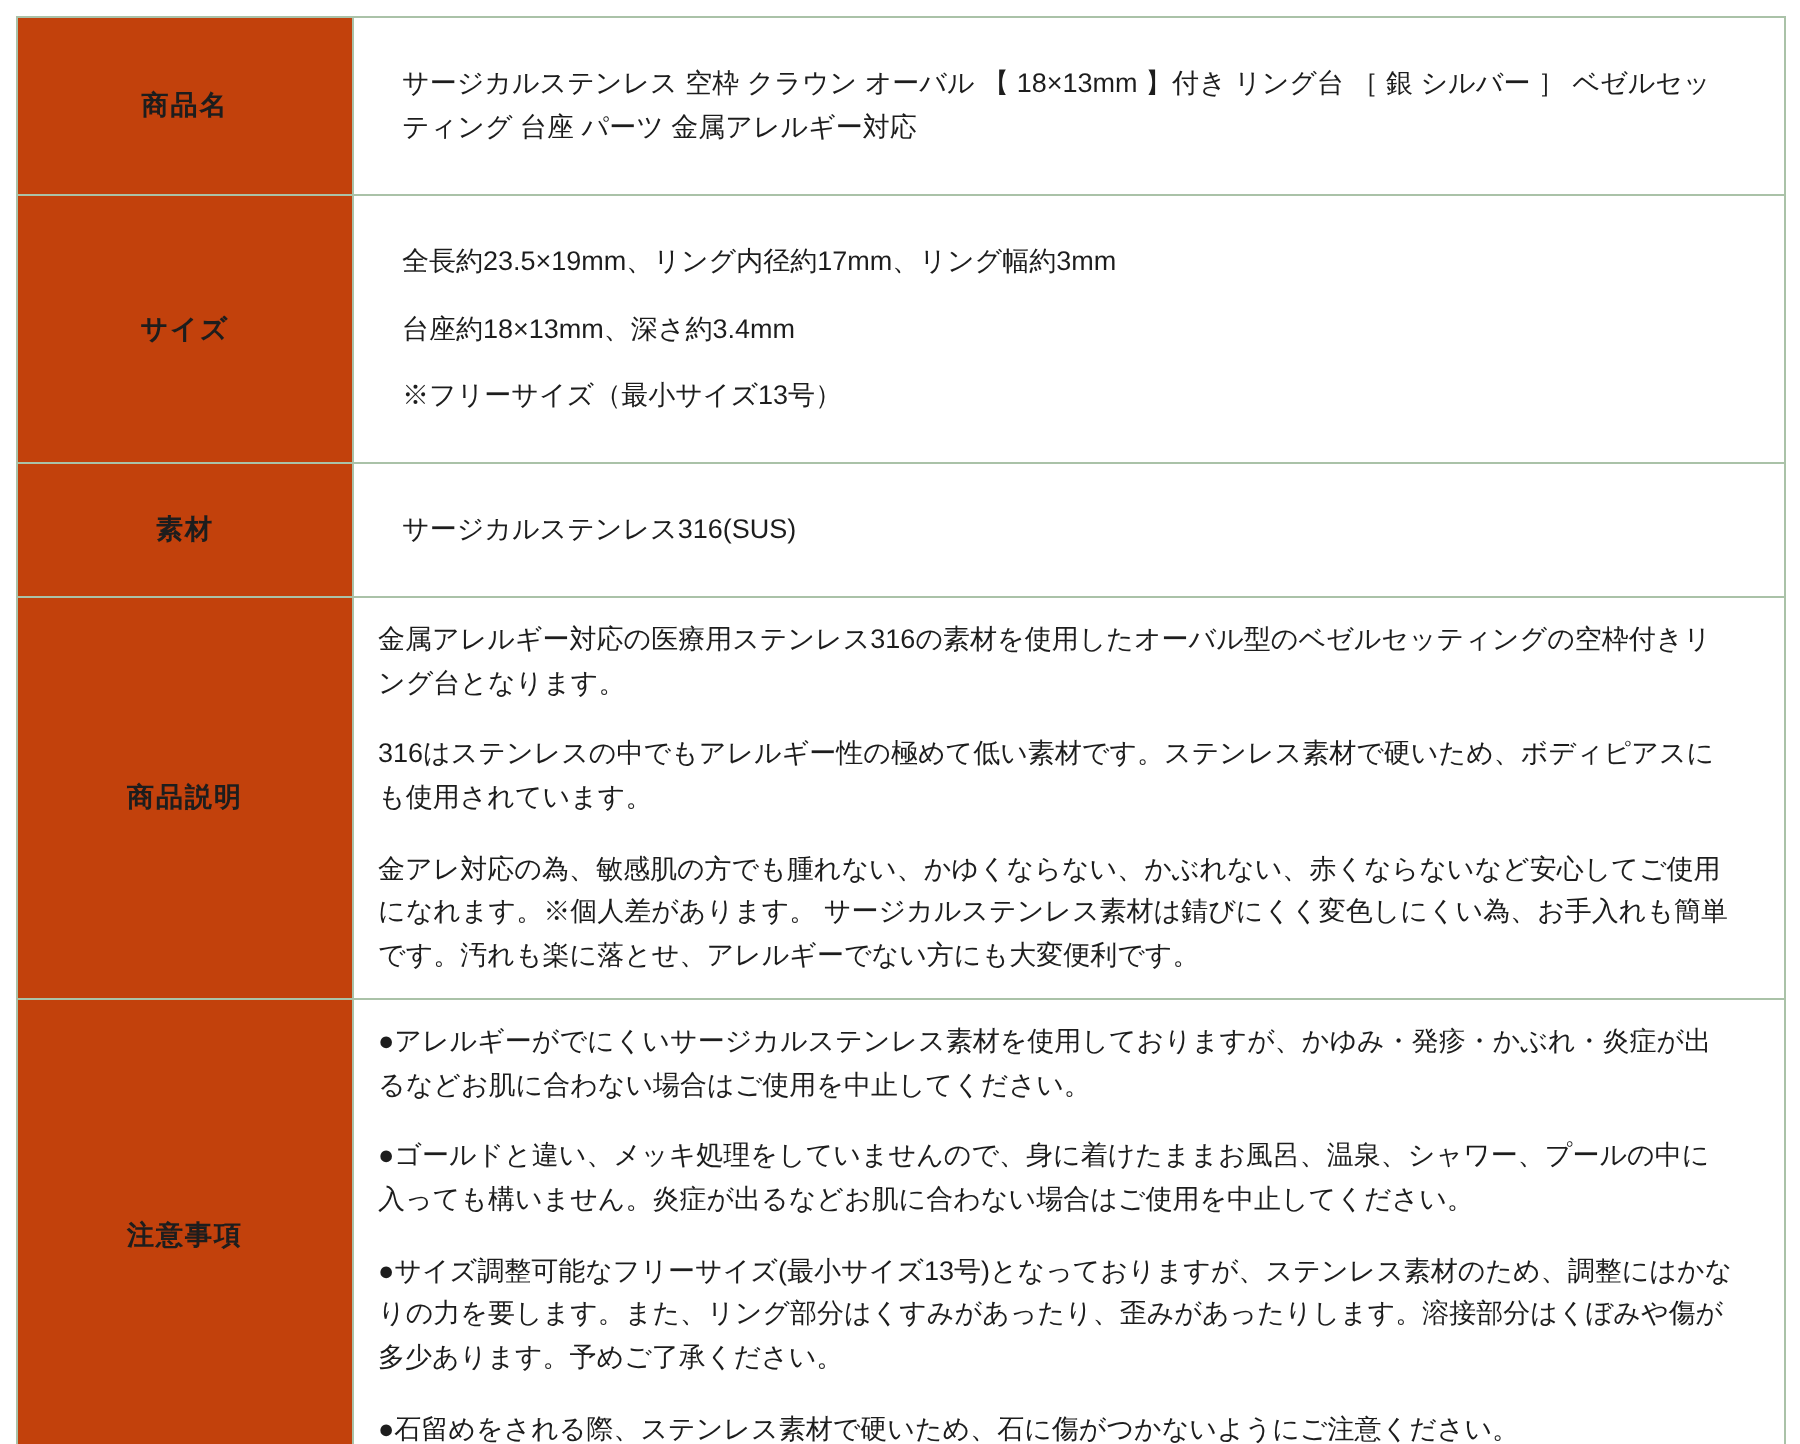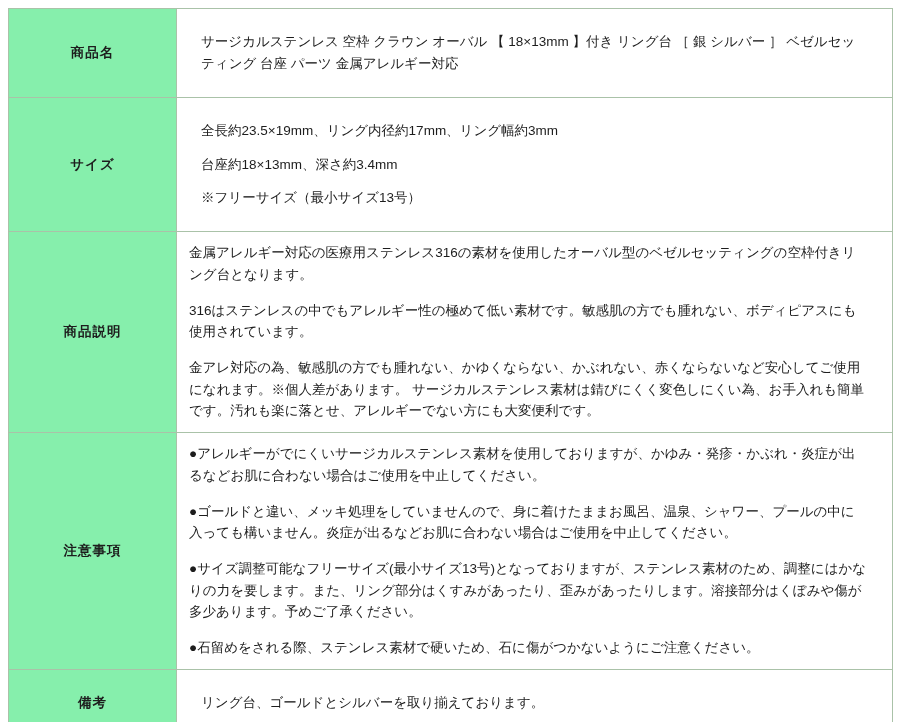--- a/index.html
+++ b/index.html
@@ -25,21 +25,21 @@
   #spec-table col.c-value { width: 716px; }
   #spec-table th,
   #spec-table td {
     border: 1px solid #aac2a8;
     vertical-align: middle;
     padding: 10px 12px;
     font-size: 13.5px;
     line-height: 1.62;
   }
   #spec-table th {
-    background: #86efac;
+    background: #c2410c;
     font-weight: bold;
     text-align: center;
     color: #1d1d1d;
     letter-spacing: 1px;
   }
   #spec-table td {
     background: #ffffff;
     text-align: left;
     color: #1d1d1d;
   }
@@ -75,27 +75,33 @@
 
     <tr>
       <th>サイズ</th>
       <td class="value-cell">
         <p class="tight">全長約23.5×19mm、リング内径約17mm、リング幅約3mm</p>
         <p class="tight">台座約18×13mm、深さ約3.4mm</p>
         <p class="tight">※フリーサイズ（最小サイズ13号）</p>
       </td>
     </tr>
 
+    <tr>
+      <th>素材</th>
+      <td class="value-cell">
+        <p class="tight">サージカルステンレス316(SUS)</p>
+      </td>
+    </tr>
 
 
     <tr>
       <th>商品説明</th>
       <td class="value-cell">
         <p>金属アレルギー対応の医療用ステンレス316の素材を使用したオーバル型のベゼルセッティングの空枠付きリング台となります。</p>
-        <p>316はステンレスの中でもアレルギー性の極めて低い素材です。敏感肌の方でも腫れない、ボディピアスにも使用されています。</p>
+        <p>316はステンレスの中でもアレルギー性の極めて低い素材です。ステンレス素材で硬いため、ボディピアスにも使用されています。</p>
         <p>金アレ対応の為、敏感肌の方でも腫れない、かゆくならない、かぶれない、赤くならないなど安心してご使用になれます。※個人差があります。 サージカルステンレス素材は錆びにくく変色しにくい為、お手入れも簡単です。汚れも楽に落とせ、アレルギーでない方にも大変便利です。</p>
       </td>
     </tr>
 
     <tr>
       <th>注意事項</th>
       <td class="value-cell">
         <p>●アレルギーがでにくいサージカルステンレス素材を使用しておりますが、かゆみ・発疹・かぶれ・炎症が出るなどお肌に合わない場合はご使用を中止してください。</p>
         <p>●ゴールドと違い、メッキ処理をしていませんので、身に着けたままお風呂、温泉、シャワー、プールの中に入っても構いません。炎症が出るなどお肌に合わない場合はご使用を中止してください。</p>
         <p>●サイズ調整可能なフリーサイズ(最小サイズ13号)となっておりますが、ステンレス素材のため、調整にはかなりの力を要します。また、リング部分はくすみがあったり、歪みがあったりします。溶接部分はくぼみや傷が多少あります。予めご了承ください。</p>

